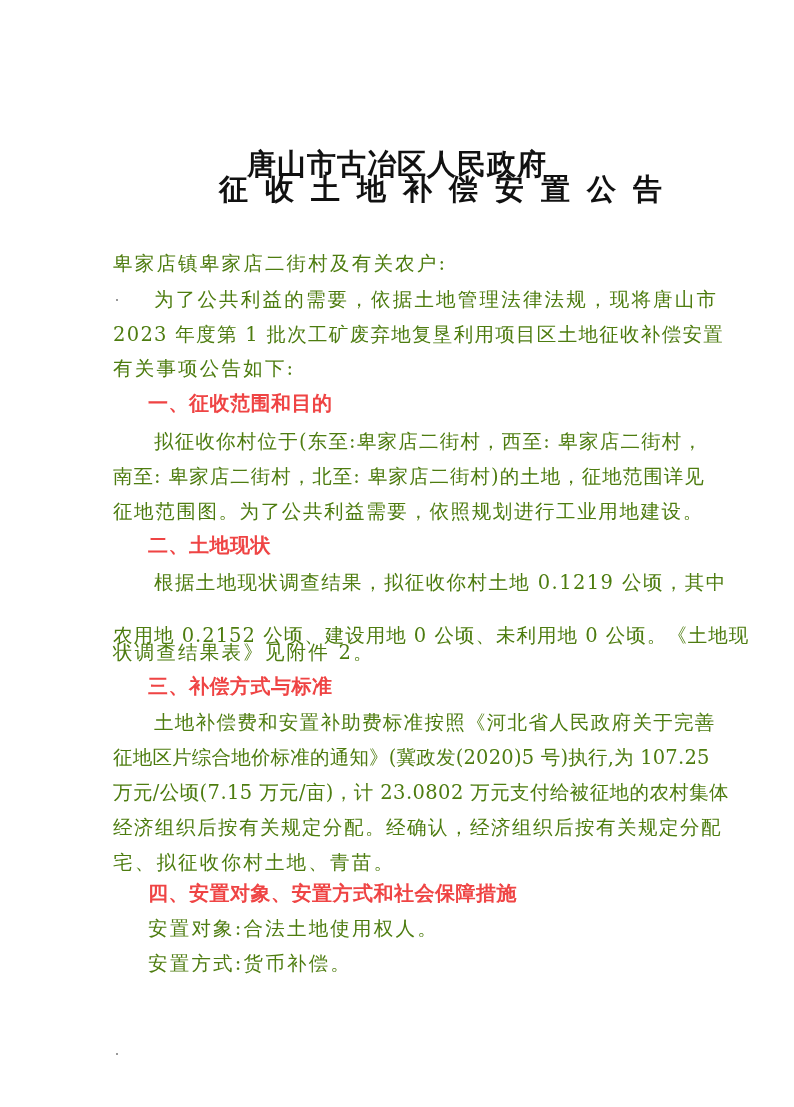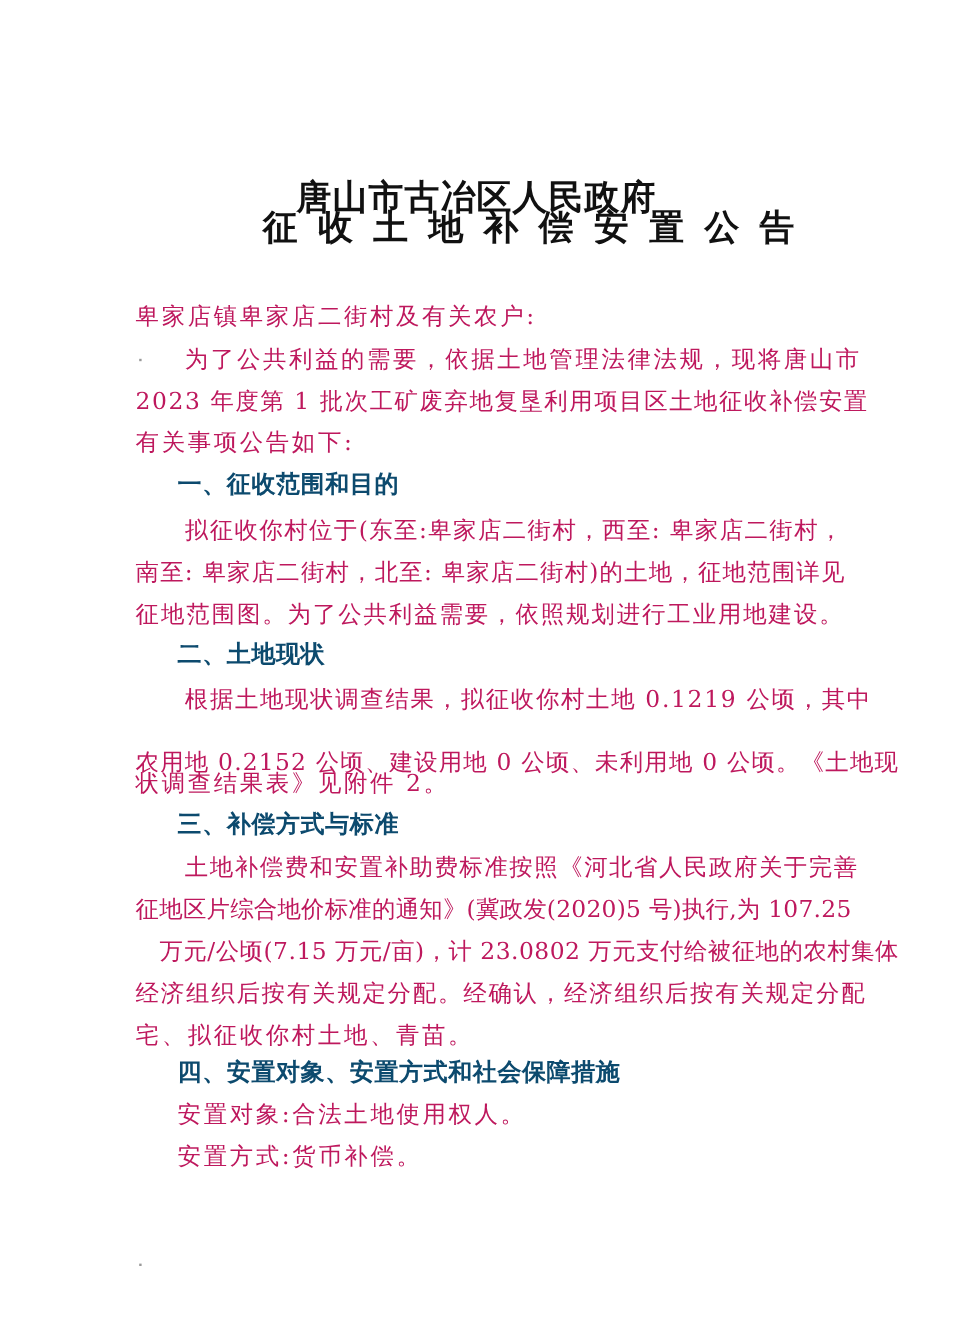--- a/index.html
+++ b/index.html
@@ -2,23 +2,23 @@
 <html><head>
   <meta charset="utf-8">
   <style>
     html, body { margin: 0; padding: 0; background: #ffffff; }
     body { width: 794px; height: 1107px; position: relative; overflow: hidden;
            font-family: "DejaVu Serif", "Liberation Serif", serif; color: #1a1a1a; }
     .title1 { position: absolute; left: 0; width: 794px; top: 145px; text-align: center;
               font-size: 29px; font-weight: bold; letter-spacing: 1px; color: #111; }
     .title2 { position: absolute; left: 0; width: 794px; top: 170px; text-align: center;
               font-size: 29px; font-weight: bold; letter-spacing: 17px; color: #111; padding-left: 24px; box-sizing: border-box; margin-left: 40px; }
-    .line { position: absolute; font-size: 19.5px; white-space: nowrap; color: #be185d; letter-spacing: 2.2px; }
+    .line { position: absolute; font-size: 19.5px; white-space: nowrap; color: #4d7c0f; letter-spacing: 2.2px; }
     .heading { position: absolute; font-size: 20px; font-weight: bold; white-space: nowrap;
-               font-family: "DejaVu Sans", "Liberation Sans", sans-serif; color: #0c4a6e; letter-spacing: 0.5px; }
+               font-family: "DejaVu Sans", "Liberation Sans", sans-serif; color: #ef4444; letter-spacing: 0.5px; }
     .dot { position: absolute; width: 2px; height: 2px; background: #999; }
   </style>
 </head>
 <body>
 
 <div>
   <div class="title1">唐山市古冶区人民政府</div>
   <div class="title2">征收土地补偿安置公告</div>
 
   <div class="line" style="left:113px; top:250px;">卑家店镇卑家店二街村及有关农户:</div>
@@ -34,21 +34,21 @@
   <div class="line" style="left:113px; top:498px; letter-spacing:1.6px;">征地范围图。为了公共利益需要，依照规划进行工业用地建设。</div>
 
   <div class="heading" style="left:148px; top:532px;">二、土地现状</div>
   <div class="line" style="left:154px; top:569px; letter-spacing:1.4px;">根据土地现状调查结果，拟征收你村土地 0.1219 公顷，其中</div>
   <div class="line" style="left:113px; top:622px; letter-spacing:1.0px;">农用地 0.2152 公顷、建设用地 0 公顷、未利用地 0 公顷。《土地现</div>
   <div class="line" style="left:113px; top:639px;text-align:center;">状调查结果表》见附件 2。</div>
 
   <div class="heading" style="left:148px; top:673px;">三、补偿方式与标准</div>
   <div class="line" style="left:154px; top:709px; letter-spacing:1.3px;">土地补偿费和安置补助费标准按照《河北省人民政府关于完善</div>
   <div class="line" style="left:113px; top:744px; letter-spacing:0.2px;">征地区片综合地价标准的通知》(冀政发(2020)5 号)执行,为 107.25</div>
-  <div class="line" style="left:113px; top:779px; letter-spacing:0.4px;margin-left:20px;">万元/公顷(7.15 万元/亩)，计 23.0802 万元支付给被征地的农村集体</div>
+  <div class="line" style="left:113px; top:779px; letter-spacing:0.4px;">万元/公顷(7.15 万元/亩)，计 23.0802 万元支付给被征地的农村集体</div>
   <div class="line" style="left:113px; top:814px; letter-spacing:1.5px;">经济组织后按有关规定分配。经确认，经济组织后按有关规定分配</div>
   <div class="line" style="left:113px; top:849px;">宅、拟征收你村土地、青苗。</div>
 
   <div class="heading" style="left:148px; top:880px;">四、安置对象、安置方式和社会保障措施</div>
   <div class="line" style="left:148px; top:915px;">安置对象:合法土地使用权人。</div>
   <div class="line" style="left:148px; top:950px;">安置方式:货币补偿。</div>
 
   <span class="dot" style="left:116px; top:1053px;"></span>
 </div>
 

